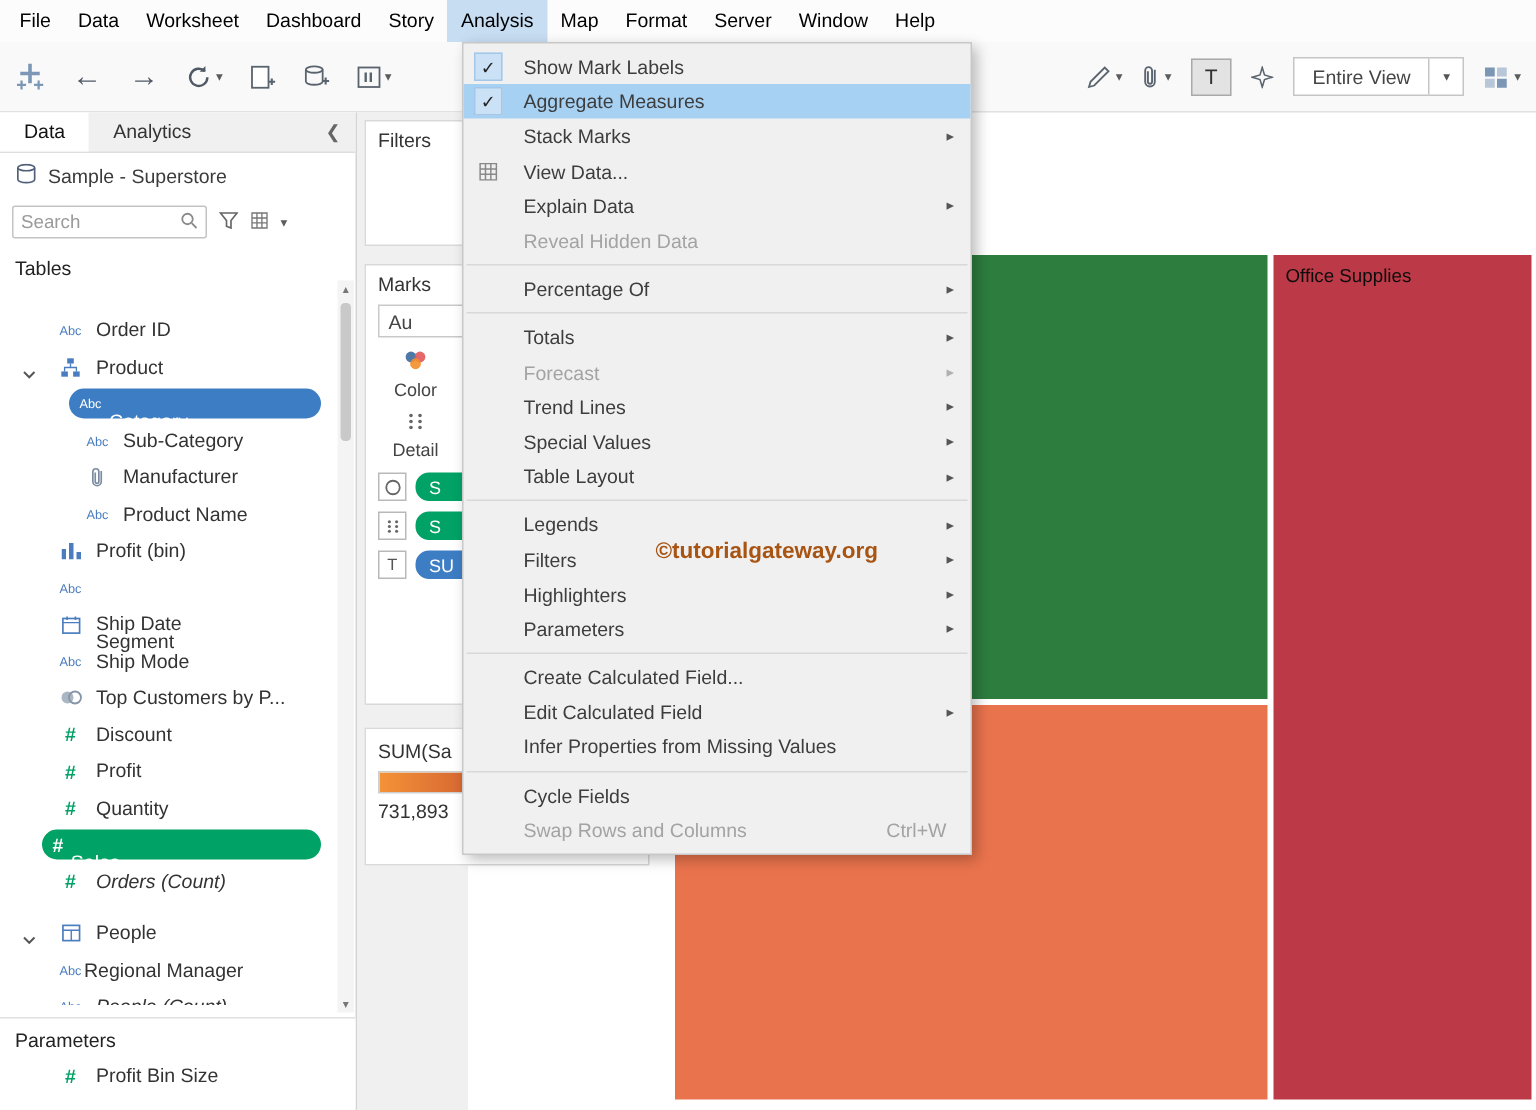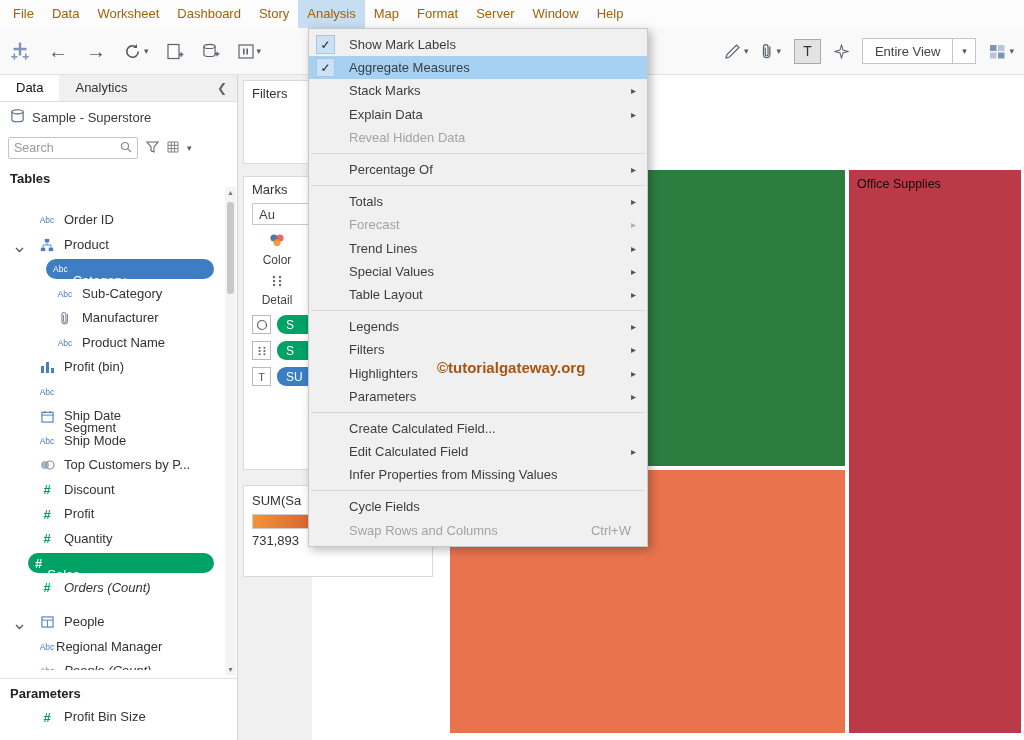--- a/index.html
+++ b/index.html
@@ -3,21 +3,21 @@
 <meta charset="utf-8">
 <style>
 *{margin:0;padding:0;box-sizing:border-box;}
 html,body{width:1024px;height:740px;background:#fff;}
 .app{position:relative;width:1024px;height:740px;overflow:hidden;background:#fff;
      font-family:"Liberation Sans",sans-serif;font-size:13px;color:#333;}
 
 
 .menubar{position:absolute;left:0;top:0;width:100%;height:28px;background:#fcfcfc;
          display:flex;align-items:stretch;padding-left:4px;z-index:30;}
-.mb-item{padding:0 9px;line-height:28px;color:#a16207;white-space:nowrap;}
+.mb-item{padding:0 9px;line-height:28px;color:#000000;white-space:nowrap;}
 .mb-item.active{background:#c7ddf2;}
 
 
 .toolbar{position:absolute;left:0;top:28px;width:100%;height:47px;background:#f9f9f9;
          border-bottom:1px solid #e2e2e2;z-index:1;}
 .tb-left{position:absolute;left:10px;top:0;height:46px;display:flex;align-items:center;gap:18px;}
 .tb-right{position:absolute;right:10px;top:0;height:46px;display:flex;align-items:center;gap:13px;}
 .tb-ic{display:flex;align-items:center;gap:3px;color:#4f5a66;}
 .tb-arrow{font-size:20px;color:#4f5a66;line-height:1;}
 .caret{font-size:9px;color:#5c5c5c;line-height:1;}
@@ -33,21 +33,21 @@
            border-right:1px solid #d4d4d4;z-index:2;}
 .pane-tabs{display:flex;height:27px;background:#f0f0f0;border-bottom:1px solid #dedede;}
 .pane-tab{padding:0 16px;line-height:26px;color:#333;}
 .pane-tab.active{background:#fff;color:#111;}
 .pane-collapse{margin-left:auto;padding:0 10px;line-height:26px;color:#666;font-size:12px;}
 .ds-row{height:30px;display:flex;align-items:center;gap:7px;padding-left:10px;color:#3b3b3b;}
 .search-row{height:32px;display:flex;align-items:center;gap:8px;padding:0 6px 0 8px;}
 .search-box{flex:0 0 130px;height:22px;border:1px solid #c4c4c4;border-radius:2px;background:#fff;
             display:flex;align-items:center;padding:0 5px;}
 .search-box .ph{flex:1;font-size:12.5px;color:#9a9a9a;}
-.sec-header{padding:7px 10px 4px;font-weight:700;color:#222;}
+.sec-header{padding:7px 10px 4px;font-weight:400;color:#222;}
 .field-list{position:absolute;left:0;top:133px;width:226px;height:462px;overflow:hidden;}
 .f-row{position:relative;height:24.5px;}
 .f-row.it .f-label{font-style:italic;}
 .f-caret{position:absolute;left:15px;top:8px;}
 .f-ic{position:absolute;top:0;height:24.5px;width:26px;display:flex;align-items:center;justify-content:center;}
 .f-label{position:absolute;top:0;line-height:24.5px;color:#333;white-space:nowrap;}
 .fi-abc{font-size:8.5px;color:#4a7dbf;}
 .fi-hash{font-size:13px;font-weight:700;color:#00a166;}
 .f-pill{position:absolute;top:2px;right:12px;height:20px;border-radius:10px;display:flex;
         align-items:center;gap:5px;padding-left:7px;}
@@ -499,20 +499,26 @@
       </div>
       <div class="dd-item hl">
         <span class="dd-check">✓</span>
         <span class="dd-label">Aggregate Measures</span>
       </div>
       <div class="dd-item">
         <span class="dd-label">Stack Marks</span>
         <span class="dd-arrow">▸</span>
       </div>
       <div class="dd-item">
+        <span class="dd-gicon"><svg width="13" height="13" viewBox="0 0 12 12">
+            <path d="M1 1h10v10H1zM1 4.3h10M1 7.6h10M4.3 1v10M7.6 1v10" fill="none" stroke="#888" stroke-width="0.9"></path>
+          </svg></span>
+        <span class="dd-label">View Data...</span>
+      </div>
+      <div class="dd-item">
         <span class="dd-label">Explain Data</span>
         <span class="dd-arrow">▸</span>
       </div>
       <div class="dd-item dis">
         <span class="dd-label">Reveal Hidden Data</span>
       </div>
       <div class="dd-sep"></div>
       <div class="dd-item">
         <span class="dd-label">Percentage Of</span>
         <span class="dd-arrow">▸</span>

